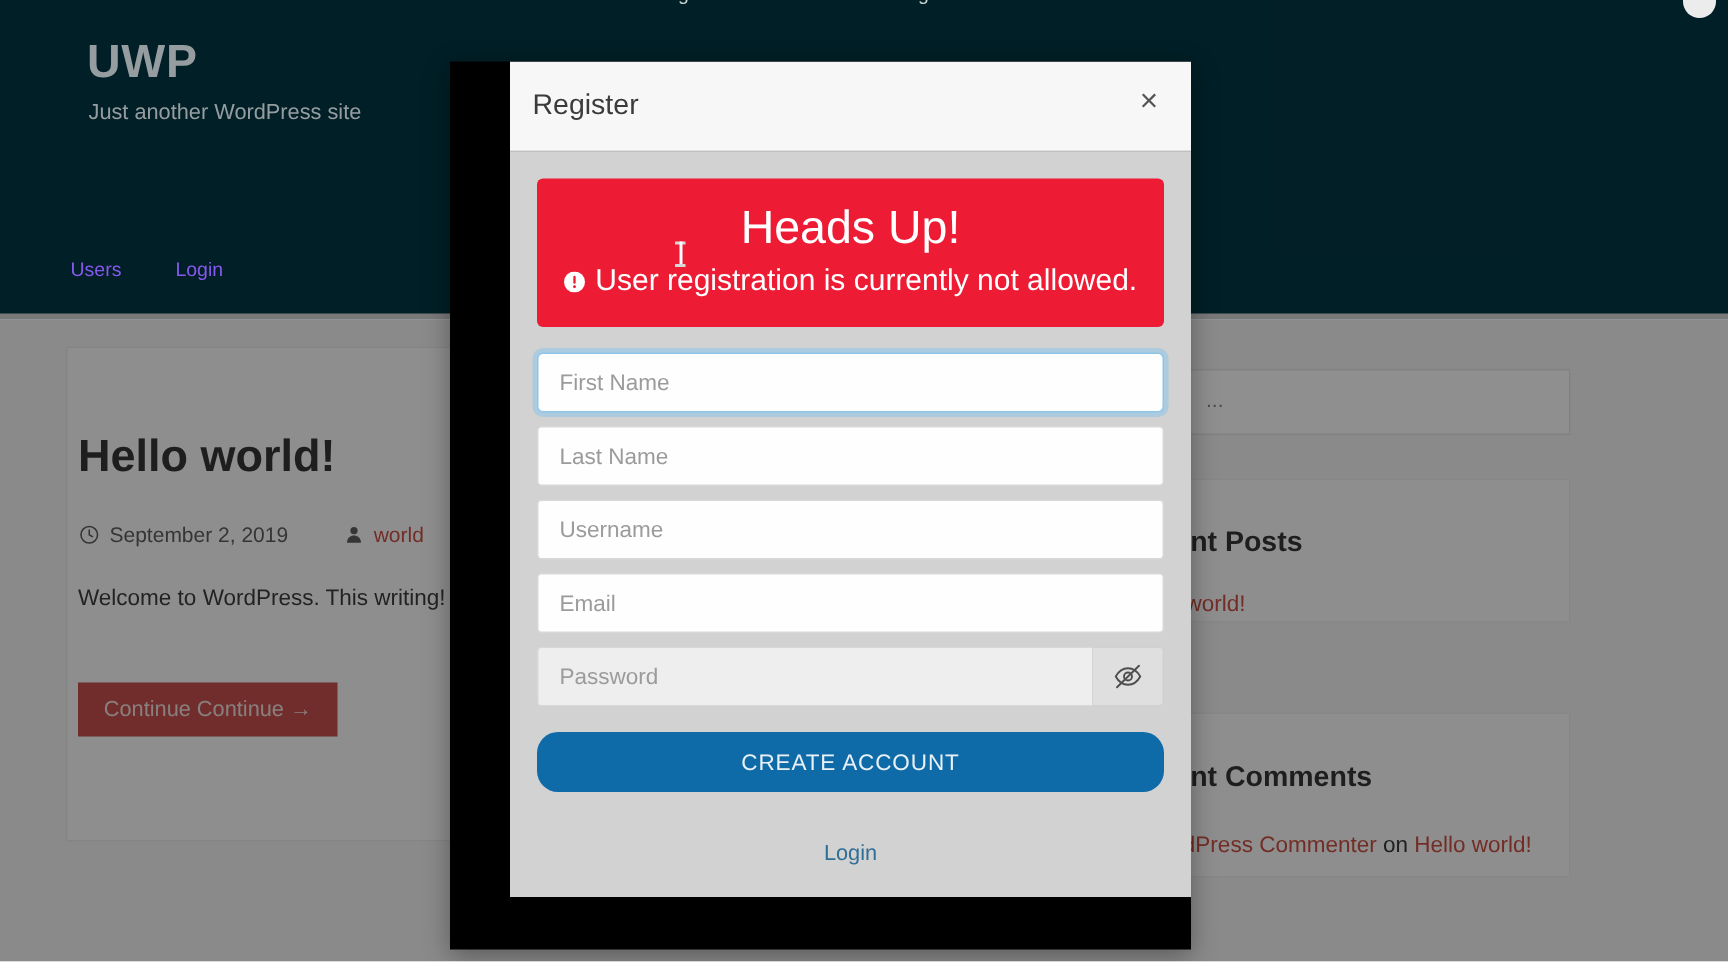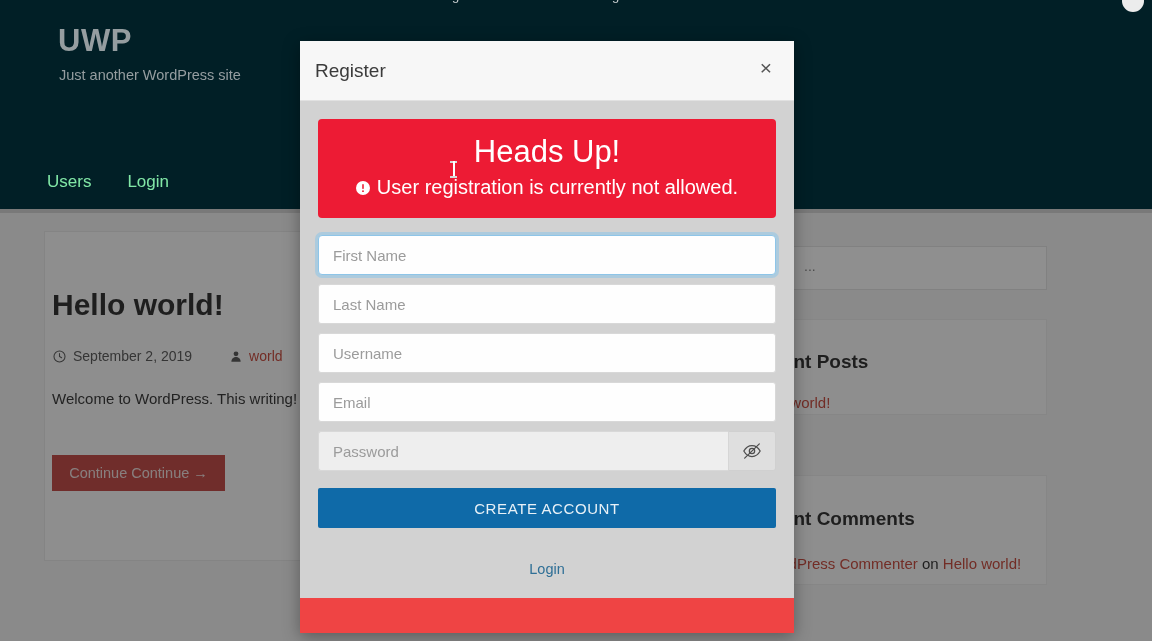--- a/index.html
+++ b/index.html
@@ -73,22 +73,22 @@
   }
 
   .site-nav {
     position: absolute;
     left: 47px;
     top: 172px;
     display: flex;
     gap: 36px;
   }
   .site-nav a {
-    font-size: 17px;
-    color: #86efac;
+    font-size: 13px;
+    color: #8b5cf6;
     text-decoration: none;
   }
 
   .header-rule {
     position: absolute;
     left: 0;
     top: 209px;
     width: 1152px;
     height: 4px;
     background: #7d7d7d;
@@ -256,23 +256,24 @@
     background: rgba(0, 0, 0, 0.03);
   }
 
   
   .modal {
     position: absolute;
     left: 300px;
     top: 41px;
     width: 494px;
     height: 592px;
-    background: #ef4444;
+    background: #000000;
     box-shadow: 0 4px 16px rgba(0,0,0,0.35);
     overflow: hidden;
+    padding-left: 40px;
   }
 
   .modal-header {
     position: relative;
     height: 60px;
     background: #f7f7f7;
     border-bottom: 1px solid #e1e1e1;
   }
   .modal-title {
     position: absolute;
@@ -375,21 +376,21 @@
     padding: 0;
   }
 
   .create-btn {
     width: 100%;
     height: 40px;
     margin-top: 8px;
     background: #0F6AA8;
     color: #e8f1f7;
     border: none;
-    border-radius: 2px;
+    border-radius: 14px;
     font-size: 15px;
     letter-spacing: 0.6px;
     font-family: "Liberation Sans", sans-serif;
     cursor: pointer;
   }
 
   .modal-footer {
     text-align: center;
     padding: 14px 0 20px;
     background: #d2d2d2;

